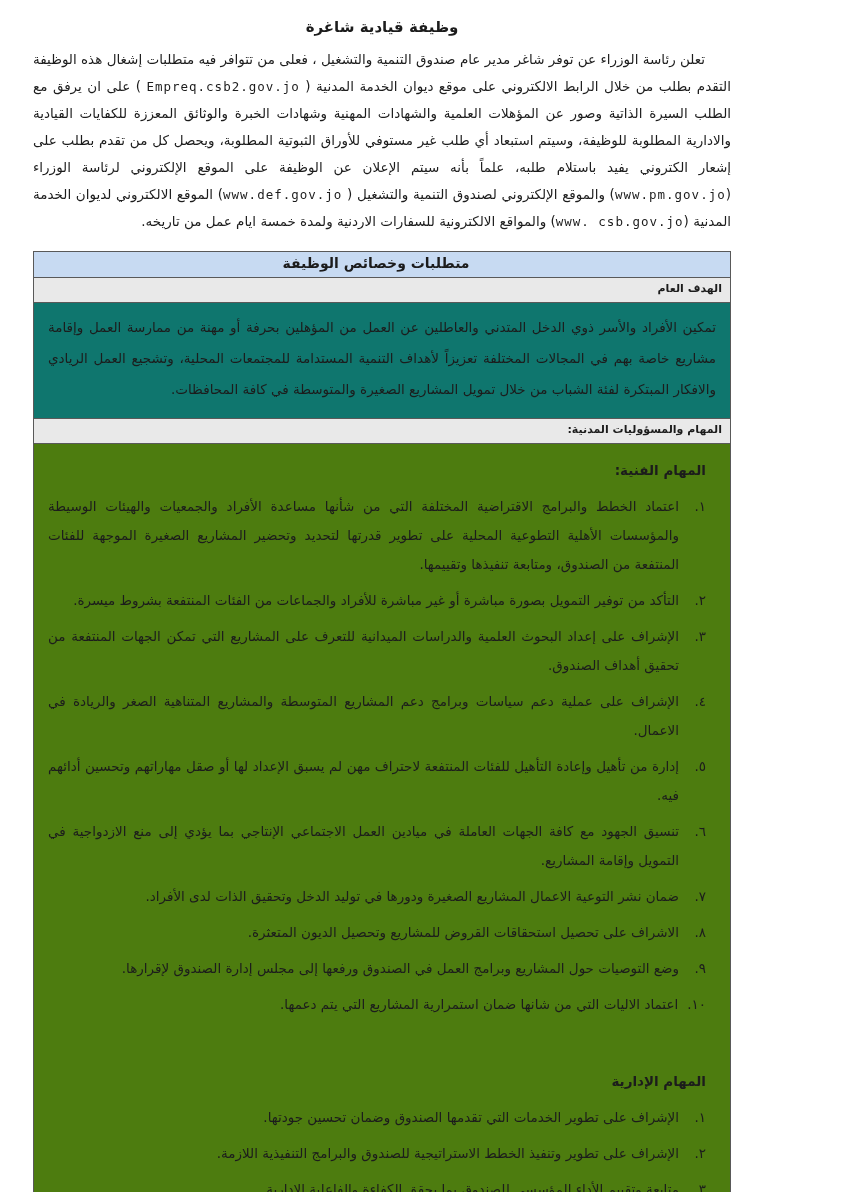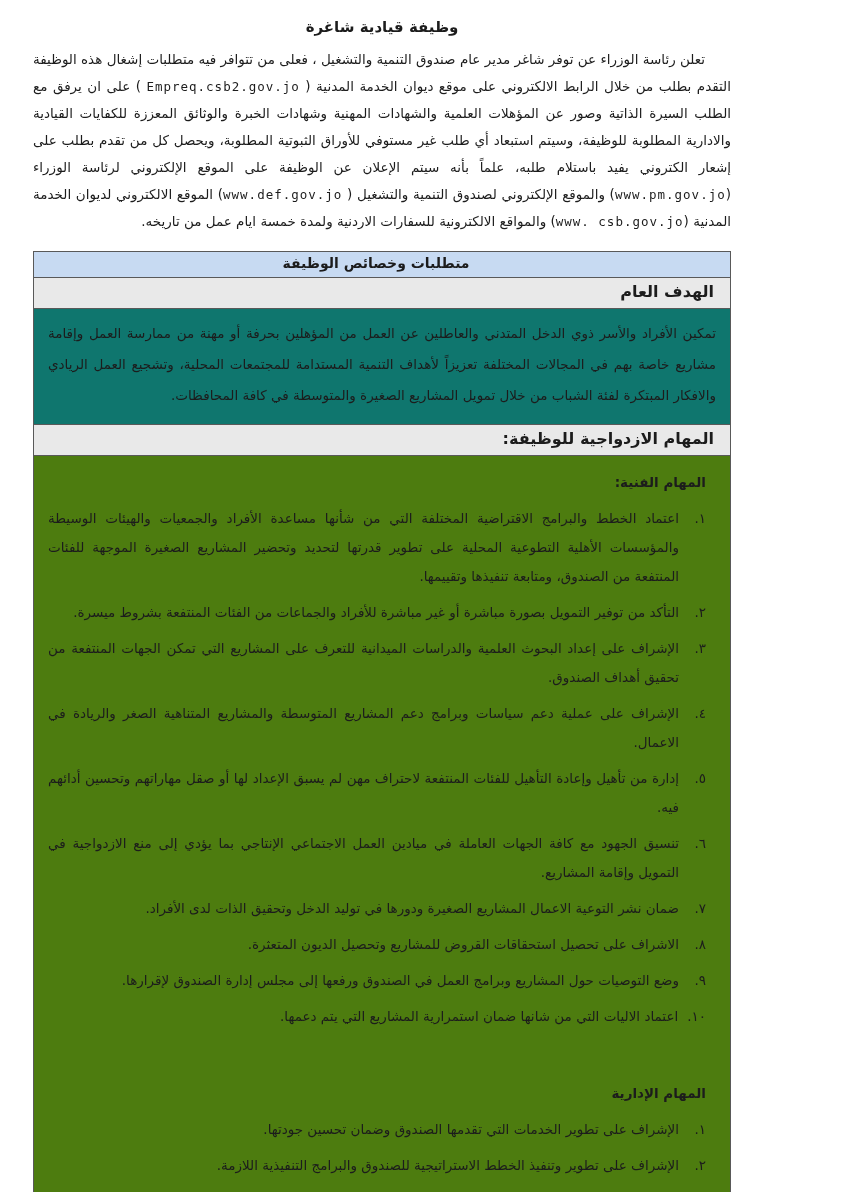--- a/index.html
+++ b/index.html
@@ -25,21 +25,21 @@
   .doc-table { border: 1px solid var(--border, #595959); }
   .t-row { border-bottom: 1px solid var(--border, #595959); }
   .t-row:last-child { border-bottom: none; }
   .t-header {
     background: var(--header-bg, #c7daf2);
     font-weight: bold; text-align: center;
     font-size: 14px; padding: 3px 12px 6px 0;
   }
   .t-sub {
     background: var(--section-bg, #e9e9e9);
-    font-weight: bold; font-size: 16px; padding: 4px 16px 7px 10px;
+    font-weight: bold; font-size: 11px; padding: 4px 8px 7px 10px;
   }
   .t-body { background: #0f766e; padding: 9px 14px 13px 14px; }
   .goal-text { font-size: 13.5px; line-height: 31px; text-align: justify; }
   .duties-body { background: #4d7c0f; padding: 10px 24px 18px 14px; font-size: 13.5px; }
   .sub-title { font-weight: bold; margin: 8px 0 14px 0; font-size: 13.5px; }
   .sub-title.admin { margin-top: 54px; }
   .task { display: flex; line-height: 29px; margin-bottom: 7px; }
   .task .num { min-width: 18px; text-align: right; margin-left: 9px; white-space: nowrap; }
   .task .txt { flex: 1; text-align: justify; }
   .page-number {
@@ -59,21 +59,21 @@
   <div class="doc-table">
 
     <div class="t-row t-header">متطلبات وخصائص الوظيفة</div>
 
     <div class="t-row t-sub">الهدف العام</div>
 
     <div class="t-row t-body">
       <div class="goal-text">تمكين الأفراد والأسر ذوي الدخل المتدني والعاطلين عن العمل من المؤهلين بحرفة أو مهنة من ممارسة العمل وإقامة مشاريع خاصة بهم في المجالات المختلفة تعزيزاً لأهداف التنمية المستدامة للمجتمعات المحلية، وتشجيع العمل الريادي والافكار المبتكرة لفئة الشباب من خلال تمويل المشاريع الصغيرة والمتوسطة في كافة المحافظات.</div>
     </div>
 
-    <div class="t-row t-sub">المهام الازدواجية للوظيفة:</div>
+    <div class="t-row t-sub">المهام والمسؤوليات المدنية:</div>
 
     <div class="t-row duties-body">
 
       <div class="sub-title">المهام الفنية:</div>
 
       <div class="task">
         <span class="num">١.</span>
         <span class="txt">اعتماد الخطط والبرامج الاقتراضية المختلفة التي من شأنها مساعدة الأفراد والجمعيات والهيئات الوسيطة والمؤسسات الأهلية التطوعية المحلية على تطوير قدرتها لتحديد وتحضير المشاريع الصغيرة الموجهة للفئات المنتفعة من الصندوق، ومتابعة تنفيذها وتقييمها.</span>
       </div>
       <div class="task">

